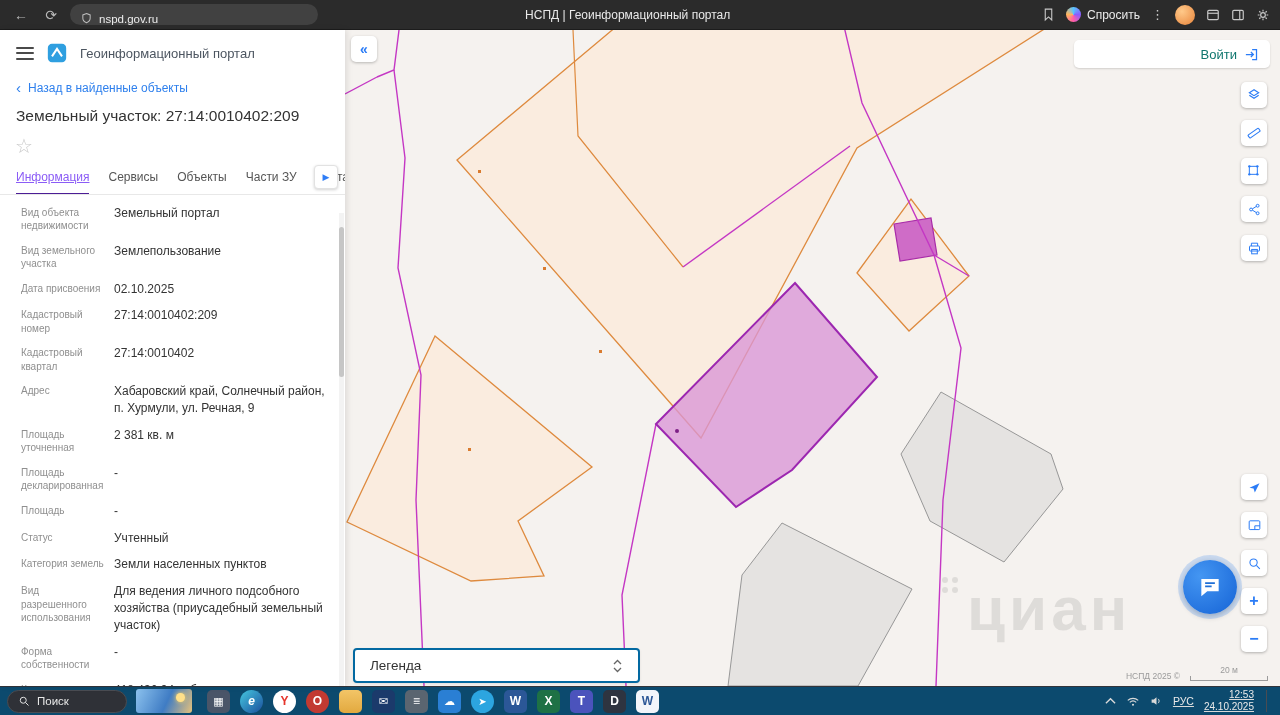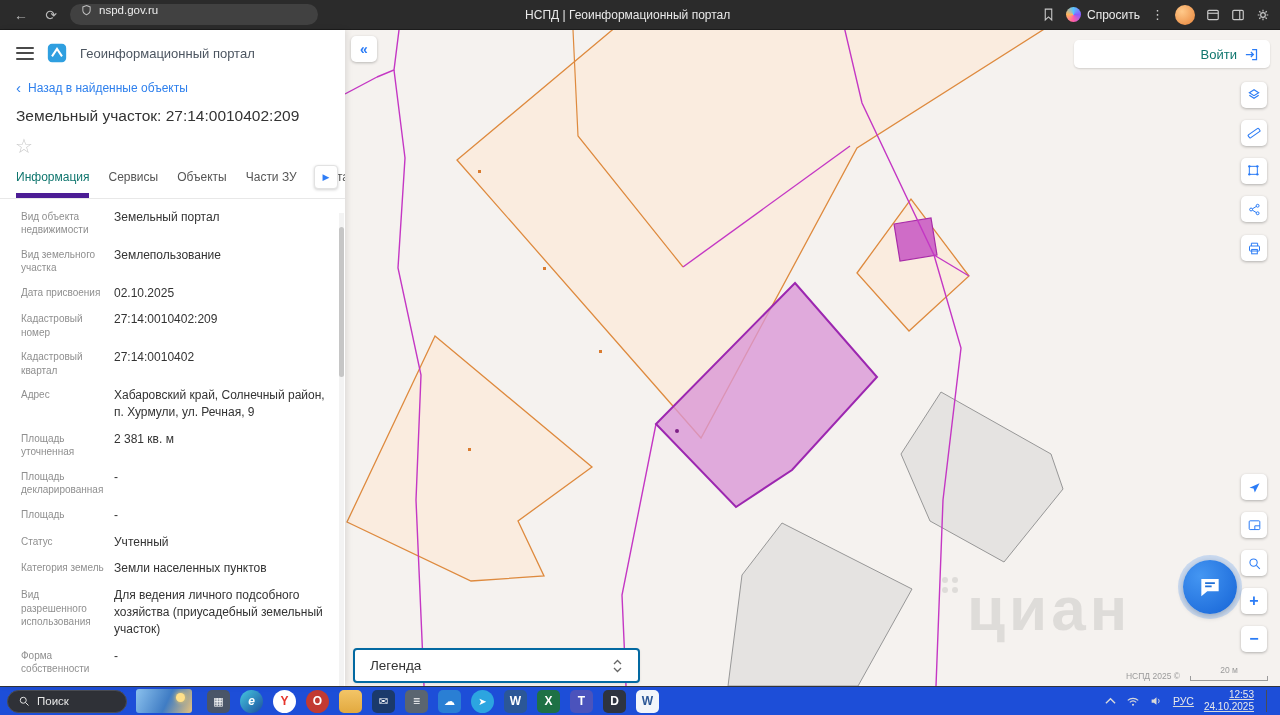--- a/index.html
+++ b/index.html
@@ -3,21 +3,21 @@
 <meta charset="utf-8">
 <style>
   * { box-sizing: border-box; margin: 0; padding: 0; }
   html,body { width:1280px; height:715px; overflow:hidden; }
   body { font-family:"Liberation Sans","DejaVu Sans",sans-serif; background:#000; }
   .screen { position:relative; width:1280px; height:715px; display:flex; flex-direction:column; }
 
   
   .browser-bar { height:30px; background:#2b2b2b; border-bottom:1px solid #1c1c1c; display:flex; align-items:center; gap:8px; padding:0 10px; position:relative; flex:none; }
   .nav-btn { width:22px; height:22px; display:flex; align-items:center; justify-content:center; color:#b9b9b9; font-size:14px; border-radius:4px; }
-  .address-pill { width:248px; height:21px; background:#414141; border-radius:11px; display:flex; align-items:flex-start; gap:7px; padding:0 11px; color:#ececec; font-size:11.5px; }
+  .address-pill { width:248px; height:21px; background:#414141; border-radius:11px; display:flex; align-items:flex-end; gap:7px; padding:0 11px; color:#ececec; font-size:11.5px; }
   .tab-title { position:absolute; left:50%; transform:translateX(-56%); color:#e9e9e9; font-size:12px; white-space:nowrap; }
   .browser-right { margin-left:auto; display:flex; align-items:center; gap:11px; }
   .copilot-btn { display:flex; align-items:center; gap:6px; color:#ececec; font-size:12px; }
   .copilot-dot { width:15px; height:15px; border-radius:50%; background:conic-gradient(#57c4ff,#8a5cff,#ff5ca8,#ffb45c,#57c4ff); }
   .avatar { width:20px; height:20px; border-radius:50%; background:radial-gradient(circle at 35% 32%, #ffc98a, #e8843a); }
   .b-icon { display:flex; align-items:center; justify-content:center; color:#c9c9c9; }
 
   
   .main { display:flex; height:656px; flex:none; background:#fff; }
 
@@ -27,21 +27,21 @@
   .hamburger { width:18px; display:flex; flex-direction:column; gap:3.5px; }
   .hamburger span { height:2px; background:#4a4a4a; border-radius:1px; }
   .logo-text { font-size:13px; color:#4c5560; }
   .back-link { display:flex; align-items:center; gap:7px; color:#2f80ed; font-size:12px; padding:9px 16px 2px; cursor:pointer; }
   .back-chevron { font-size:15px; line-height:10px; }
   .page-title { padding:10px 16px 2px; font-size:15.5px; color:#333; }
   .star-row { padding:7px 15px 2px; }
   .star { font-size:20px; color:#c9c9c9; }
   .tabs { position:relative; display:flex; gap:19px; padding:10px 16px 0; border-bottom:1px solid #e8e8e8; font-size:12px; color:#555; overflow:hidden; }
   .tab { padding-bottom:9px; white-space:nowrap; cursor:pointer; }
-  .tab.active { color:#0f766e; border-bottom:6px solid #4c1d95; margin-bottom:-1px; }
+  .tab.active { color:#8b5cf6; border-bottom:2px solid #4c1d95; margin-bottom:-1px;text-decoration:underline; }
   .tab-scroll-btn { position:absolute; right:7px; top:5px; width:24px; height:24px; background:#fff; border:1px solid #e2e2e2; border-radius:4px; box-shadow:0 1px 3px rgba(0,0,0,.18); color:#2f7df6; display:flex; align-items:center; justify-content:center; font-size:9px; }
   .fields { padding-top:5px;margin-left:8px; }
   .row { display:flex; align-items:flex-start; padding:5.5px 0; }
   .lbl { width:96px; flex:none; padding-left:13px; font-size:10px; color:#8f8f8f; line-height:1.35; }
   .val { flex:1; padding:0 16px 0 10px; font-size:12px; color:#333; line-height:1.4; margin-top:-1px; }
   .panel-scrollbar { position:absolute; right:1px; top:183px; bottom:0; width:5px; background:#f3f3f3; }
   .panel-scroll-thumb { position:absolute; top:14px; height:150px; width:5px; background:#c6c6c6; border-radius:3px; }
 
   
   .map { flex:1; position:relative; background:#f5f2ef; overflow:hidden; }
@@ -55,21 +55,21 @@
   .map-btn.text-glyph { font-size:16px; font-weight:bold; }
   .collapse-btn { position:absolute; left:6px; top:6px; width:26px; height:26px; background:#fff; border-radius:5px; box-shadow:0 1px 3px rgba(0,0,0,.25); color:#2b7cf6; display:flex; align-items:center; justify-content:center; font-size:14px; font-weight:bold; cursor:pointer; }
   .login-btn { position:absolute; top:10px; right:10px; width:196px; height:28px; background:#fff; border-radius:5px; box-shadow:0 1px 2px rgba(0,0,0,.15); display:flex; align-items:center; justify-content:flex-end; gap:7px; padding:0 11px; color:#0f766e; font-size:13px; cursor:pointer; }
   .chat-fab { position:absolute; left:838px; top:530px; width:54px; height:54px; border-radius:50%; background:radial-gradient(circle at 32% 30%, #4496f2, #1563d6); box-shadow:0 0 0 5px rgba(90,155,240,.28), 0 2px 6px rgba(0,0,0,.3); display:flex; align-items:center; justify-content:center; cursor:pointer; }
   .legend-bar { position:absolute; left:8px; bottom:3px; width:287px; height:35px; background:#fff; border:2px solid #0369a1; border-radius:4px; box-shadow:0 1px 3px rgba(0,0,0,.08); display:flex; align-items:center; justify-content:space-between; padding:0 15px; font-size:13.5px; color:#333; }
   .map-credits { position:absolute; right:12px; bottom:5px; display:flex; align-items:flex-end; gap:10px; font-size:8.5px; color:#9b9b9b; }
   .scale-wrap { display:flex; flex-direction:column; align-items:center; gap:1px; }
   .scalebar { width:78px; height:5px; border-left:1px solid #9b9b9b; border-right:1px solid #9b9b9b; border-bottom:1px solid #9b9b9b; }
 
   
-  .taskbar { height:29px; flex:none; background:#1d4ed8; border-top:1px solid #32343a; display:flex; align-items:center; gap:9px; padding:0 7px; }
+  .taskbar { height:29px; flex:none; background:#0c4a6e; border-top:1px solid #32343a; display:flex; align-items:center; gap:9px; padding:0 7px; }
   .search-pill { width:120px; height:23px; border-radius:12px; background:#2f3137; border:1px solid #4a4c52; display:flex; align-items:center; gap:7px; padding:0 10px; color:#e8e8e8; font-size:11.5px; }
   .weather { width:56px; height:24px; border-radius:3px; overflow:hidden; background:linear-gradient(115deg,#8cc2ee 0%,#3f7cc4 55%,#e8c27a 100%); position:relative; }
   .weather::after { content:""; position:absolute; right:7px; top:4px; width:9px; height:9px; border-radius:50%; background:#ffe08a; box-shadow:0 0 4px #ffd35c; }
   .apps { display:flex; gap:10px; margin-left:6px; }
   .app { width:23px; height:23px; border-radius:5px; display:flex; align-items:center; justify-content:center; font-size:12px; font-weight:bold; color:#fff; cursor:pointer; }
   .app-widgets  { background:#4a5568; font-size:11px; }
   .app-edge     { background:linear-gradient(135deg,#45c7e0,#1b4f9c); border-radius:50%; font-style:italic; }
   .app-yandex   { background:#fff; color:#e5352c; border-radius:50%; }
   .app-opera    { background:#c23a32; border-radius:50%; }
   .app-folder   { background:linear-gradient(180deg,#f3c567,#e2a93f); }

